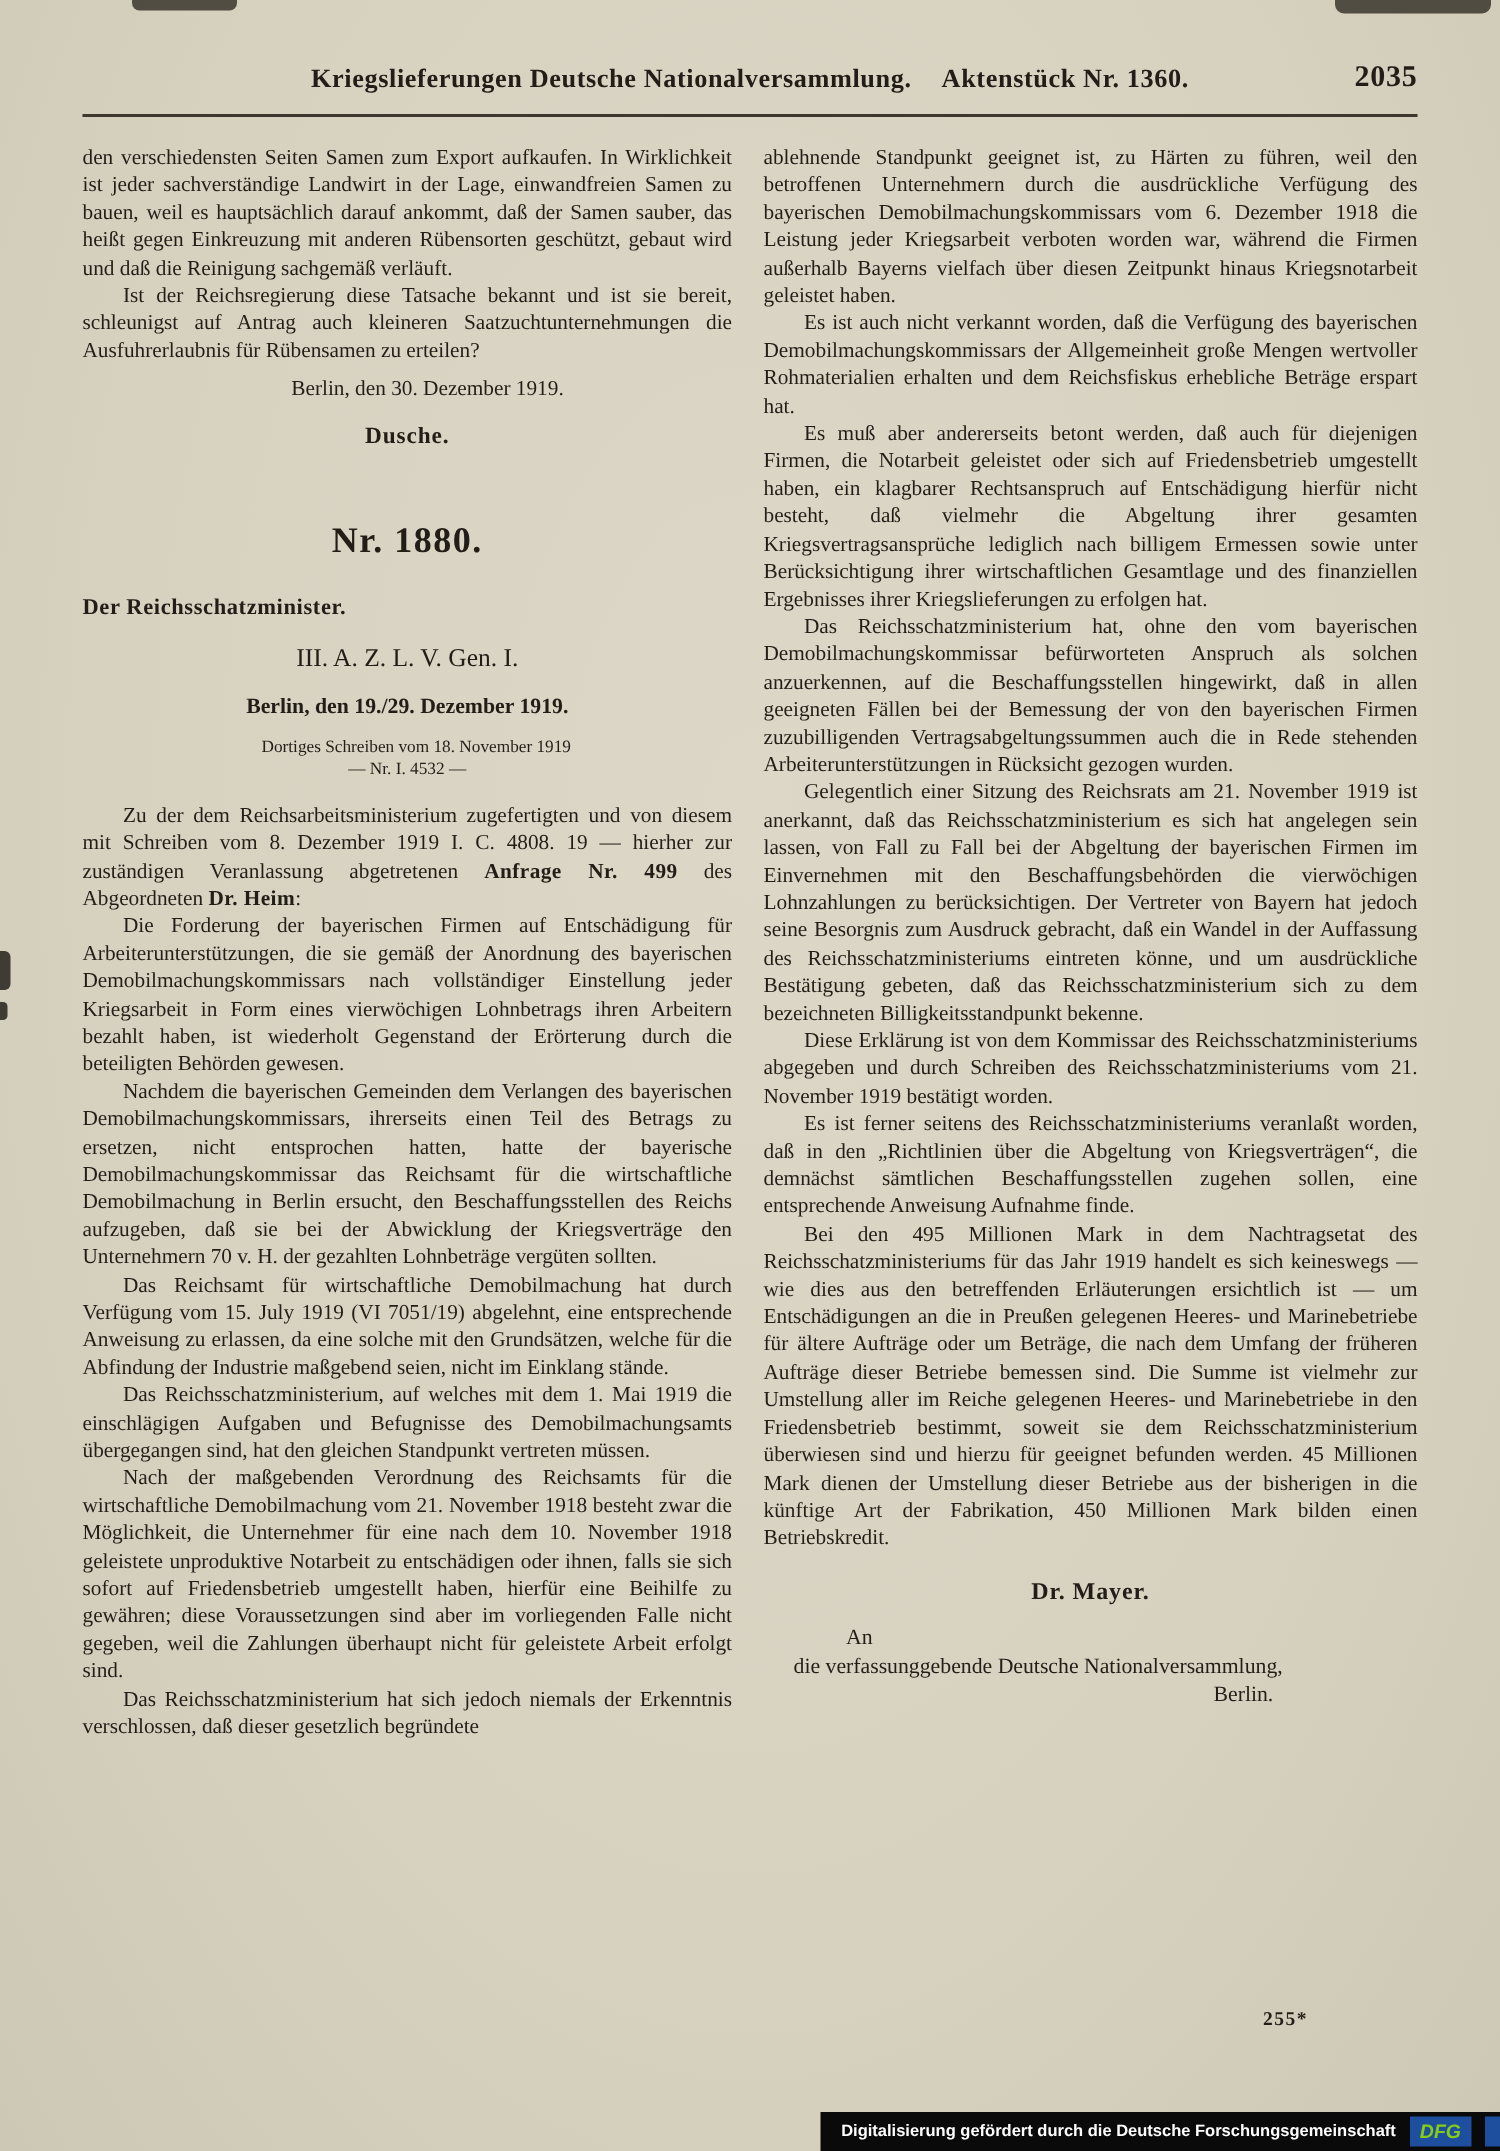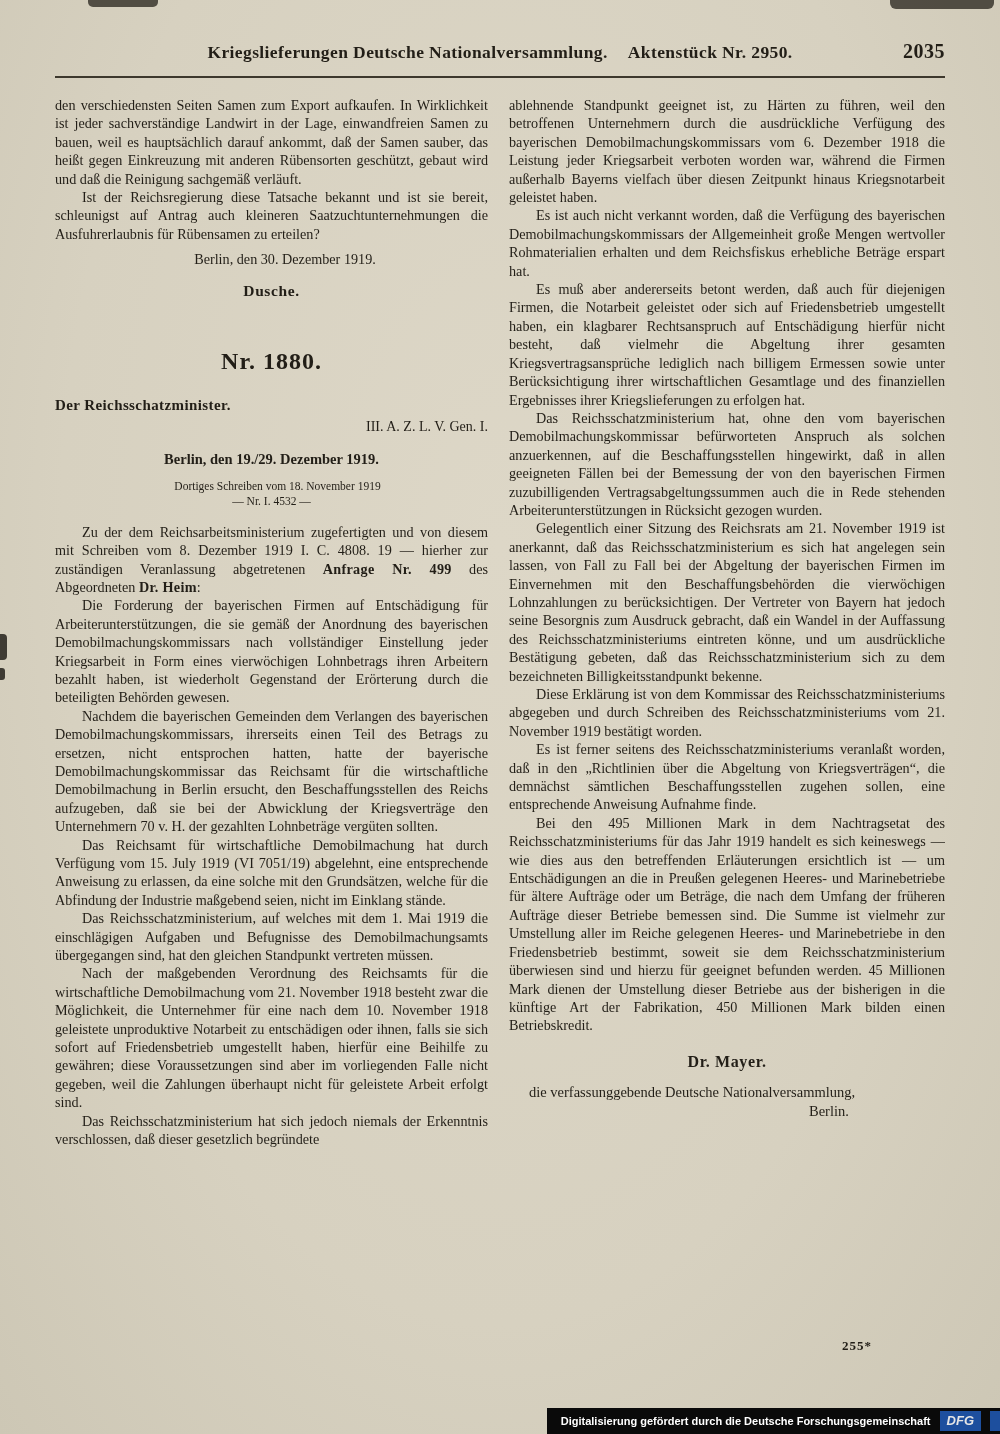--- a/index.html
+++ b/index.html
@@ -62,21 +62,21 @@
   .date-line { margin-top: 7px; text-align: center; }
   .signature {
     text-align: center; font-weight: bold;
     font-size: 15.5px; margin-top: 13px; letter-spacing: .6px;
   }
   .section-number {
     text-align: center; font-size: 24px; font-weight: bold;
     margin: 52px 0 26px; letter-spacing: 1px;
   }
   .minister-line { font-weight: bold; font-size: 15px; letter-spacing: .4px; text-align: left; }
-  .ref-line  { font-size: 14px; margin-top: 3px; text-align: right; }
+  .ref-line  { font-size: 17px; margin-top: 15px; text-align: center; }
   .date-centered { text-align: center; font-size: 14.5px; margin: 14px 0 10px; font-weight: bold; }
   .note-line { font-size: 11.5px; text-align: center; padding-left: 12px; line-height: 15px; }
   .note-line-2 { text-align: center; padding-left: 0; margin-bottom: 14px; }
 
   .signature-right { font-size: 16px; margin-top: 18px; }
   .closing { margin-top: 12px; font-size: 14.5px; line-height: 19px; }
   .closing-line-1 { text-align: left; padding-left: 55px; }
   .closing-line-2 { text-align: left; padding-left: 20px; }
   .closing-line-3 { text-align: left; padding-left: 300px; }
 
@@ -88,38 +88,38 @@
   
   .digitization-bar {
     position: absolute; right: 0; bottom: 0; height: 26px;
     background: #0a0a0a;
     display: flex; align-items: center;
     gap: 9px; padding-left: 14px;
     font-family: "Liberation Sans", sans-serif;
   }
   .credit-text { color: #ffffff; font-size: 11px; font-weight: bold; white-space: nowrap; }
   .dfg-logo {
-    background: #1d4f9e; color: #e5e5e5;
+    background: #1d4f9e; color: #84cc16;
     font-weight: bold; font-style: italic;
     font-size: 13px; padding: 2px 7px; line-height: 16px; text-align: right;
   }
   .corner-block { width: 10px; height: 20px; background: #1d4f9e; }
 </style>
 </head>
 <body>
 
 <div class="page">
 
   <div class="artifact artifact-top-left"></div>
   <div class="artifact artifact-top-right"></div>
   <div class="artifact artifact-left-edge"></div>
   <div class="artifact artifact-left-edge2"></div>
 
   <header class="page-header">
-    <span class="header-title">Kriegslieferungen Deutsche Nationalversammlung.</span><span class="header-issue">Aktenstück Nr. 2950.</span>
+    <span class="header-title">Kriegslieferungen Deutsche Nationalversammlung.</span><span class="header-issue">Aktenstück Nr. 1360.</span>
     <span class="page-number">2035</span>
   </header>
   <div class="header-rule"></div>
 
   <section class="column column-left">
     <p class="para">den verschiedensten Seiten Samen zum Export aufkaufen. In Wirklichkeit ist jeder sachverständige Landwirt in der Lage, einwandfreien Samen zu bauen, weil es hauptsächlich darauf ankommt, daß der Samen sauber, das heißt gegen Einkreuzung mit anderen Rübensorten geschützt, gebaut wird und daß die Reinigung sachgemäß verläuft.</p>
     <p class="para indent">Ist der Reichsregierung diese Tatsache bekannt und ist sie bereit, schleunigst auf Antrag auch kleineren Saatzuchtunternehmungen die Ausfuhrerlaubnis für Rübensamen zu erteilen?</p>
     <p class="para indent date-line">Berlin, den 30. Dezember 1919.</p>
     <p class="signature">Dusche.</p>
 
@@ -146,20 +146,21 @@
     <p class="para indent">Es muß aber andererseits betont werden, daß auch für diejenigen Firmen, die Notarbeit geleistet oder sich auf Friedensbetrieb umgestellt haben, ein klagbarer Rechtsanspruch auf Entschädigung hierfür nicht besteht, daß vielmehr die Abgeltung ihrer gesamten Kriegsvertragsansprüche lediglich nach billigem Ermessen sowie unter Berücksichtigung ihrer wirtschaftlichen Gesamtlage und des finanziellen Ergebnisses ihrer Kriegslieferungen zu erfolgen hat.</p>
     <p class="para indent">Das Reichsschatzministerium hat, ohne den vom bayerischen Demobilmachungskommissar befürworteten Anspruch als solchen anzuerkennen, auf die Beschaffungsstellen hingewirkt, daß in allen geeigneten Fällen bei der Bemessung der von den bayerischen Firmen zuzubilligenden Vertragsabgeltungssummen auch die in Rede stehenden Arbeiterunterstützungen in Rücksicht gezogen wurden.</p>
     <p class="para indent">Gelegentlich einer Sitzung des Reichsrats am 21. November 1919 ist anerkannt, daß das Reichsschatzministerium es sich hat angelegen sein lassen, von Fall zu Fall bei der Abgeltung der bayerischen Firmen im Einvernehmen mit den Beschaffungsbehörden die vierwöchigen Lohnzahlungen zu berücksichtigen. Der Vertreter von Bayern hat jedoch seine Besorgnis zum Ausdruck gebracht, daß ein Wandel in der Auffassung des Reichsschatzministeriums eintreten könne, und um ausdrückliche Bestätigung gebeten, daß das Reichsschatzministerium sich zu dem bezeichneten Billigkeitsstandpunkt bekenne.</p>
     <p class="para indent">Diese Erklärung ist von dem Kommissar des Reichsschatzministeriums abgegeben und durch Schreiben des Reichsschatzministeriums vom 21. November 1919 bestätigt worden.</p>
     <p class="para indent">Es ist ferner seitens des Reichsschatzministeriums veranlaßt worden, daß in den „Richtlinien über die Abgeltung von Kriegsverträgen“, die demnächst sämtlichen Beschaffungsstellen zugehen sollen, eine entsprechende Anweisung Aufnahme finde.</p>
     <p class="para indent">Bei den 495 Millionen Mark in dem Nachtragsetat des Reichsschatzministeriums für das Jahr 1919 handelt es sich keineswegs — wie dies aus den betreffenden Erläuterungen ersichtlich ist — um Entschädigungen an die in Preußen gelegenen Heeres- und Marinebetriebe für ältere Aufträge oder um Beträge, die nach dem Umfang der früheren Aufträge dieser Betriebe bemessen sind. Die Summe ist vielmehr zur Umstellung aller im Reiche gelegenen Heeres- und Marinebetriebe in den Friedensbetrieb bestimmt, soweit sie dem Reichsschatzministerium überwiesen sind und hierzu für geeignet befunden werden. 45 Millionen Mark dienen der Umstellung dieser Betriebe aus der bisherigen in die künftige Art der Fabrikation, 450 Millionen Mark bilden einen Betriebskredit.</p>
 
     <p class="signature signature-right">Dr. Mayer.</p>
 
     <div class="closing">
+      <p class="closing-line-1">An</p>
       <p class="closing-line-2">die verfassunggebende Deutsche Nationalversammlung,</p>
       <p class="closing-line-3">Berlin.</p>
     </div>
   </section>
 
   <div class="page-marker">255*</div>
 
   <footer class="digitization-bar">
     <span class="credit-text">Digitalisierung gefördert durch die Deutsche Forschungsgemeinschaft</span>
     <span class="dfg-logo">DFG</span>

